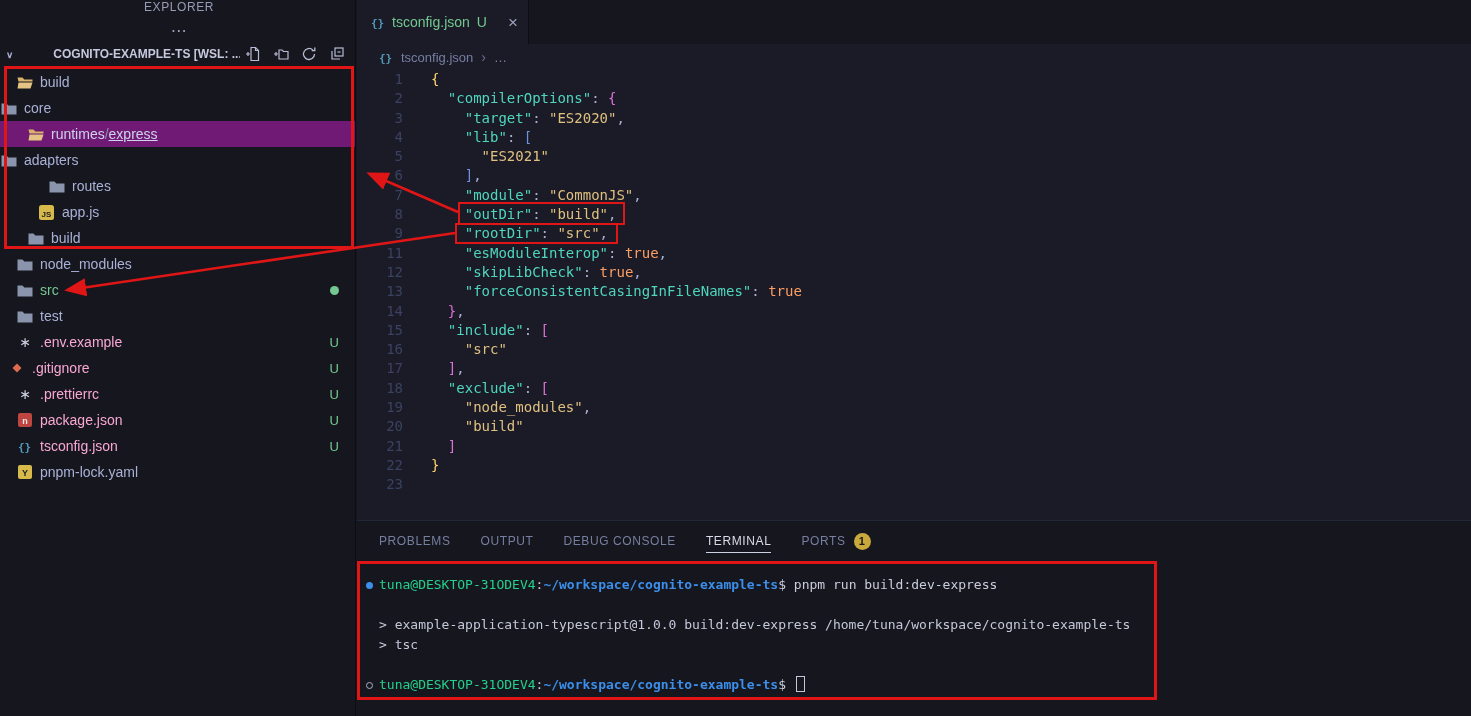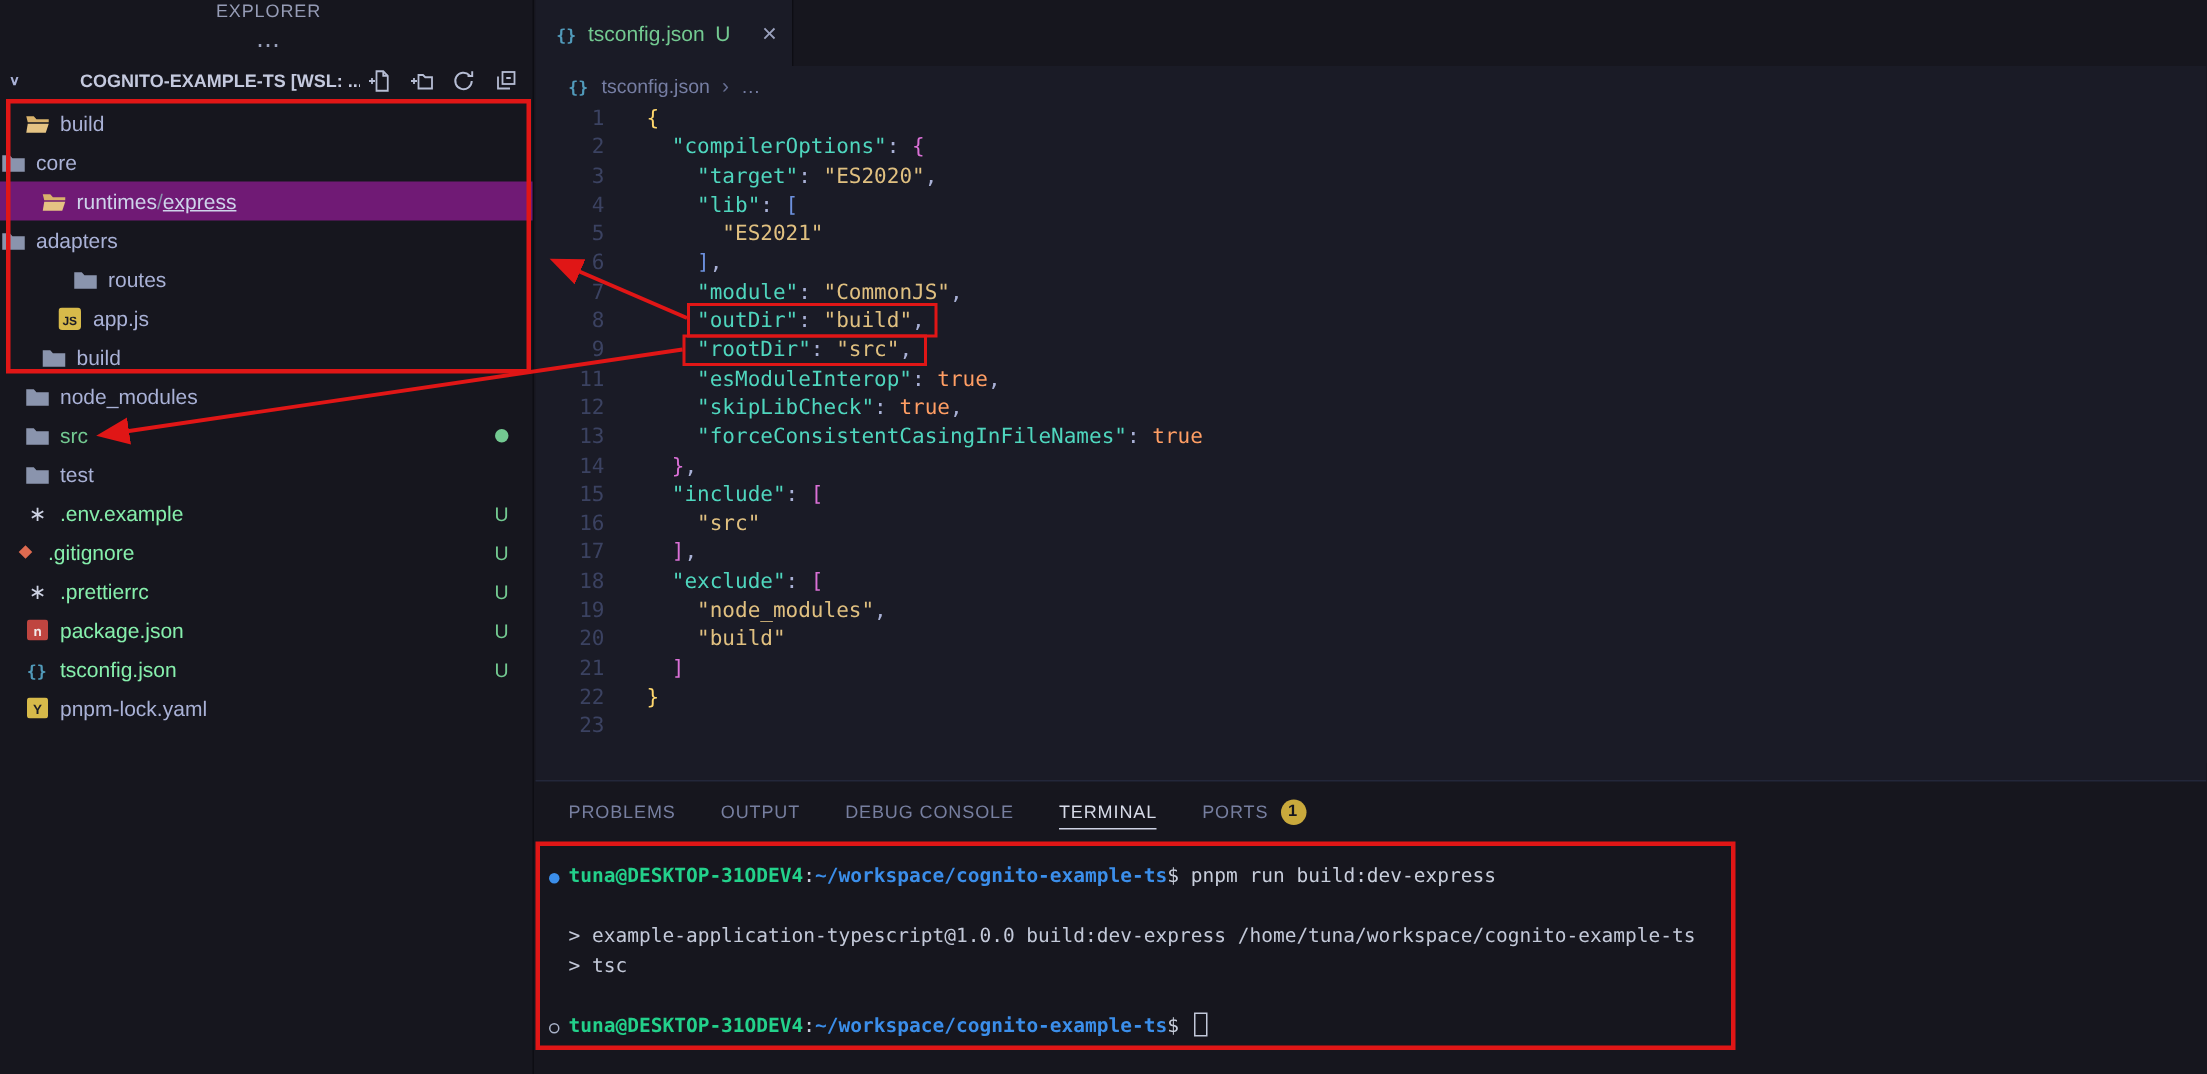--- a/index.html
+++ b/index.html
@@ -33,21 +33,21 @@
 
   .tree { padding-top: 1px; }
   .tree-row {
     height: 26px; display:flex; align-items:center;
     font-size: 14px; color:#a9b1d6; padding-right:16px; position:relative;
     cursor: pointer; white-space: nowrap;
   }
   .tree-row.selected { background:#701a75; color:#ced3ea; }
   .tree-icon { width:17px; height:16px; display:inline-flex; align-items:center; justify-content:center; margin-right:7px; flex:none; }
   .tree-label.green { color:#73c991; }
-  .tree-label.untracked { color:#86efac; }
+  .tree-label.untracked { color:#f9a8d4; }
   .tree-label.underline { text-decoration: underline; }
   .tree-sep { color:#8a91ac; }
   .badge { margin-left:auto; color:#73c991; font-size:13px; }
   .green-dot { margin-left:auto; width:9px; height:9px; border-radius:50%; background:#73c991; }
 
   
   .editor { position:absolute; left:357px; top:0; right:0; height:520px; background:#1a1b26; }
   .tabbar { height:44px; background:#16161e; display:flex; }
   .tab {
     width:172px; background:#1a1b26; display:flex; align-items:center; gap:7px;
@@ -83,21 +83,21 @@
   .ports-badge {
     margin-left:8px; width:17px; height:17px; border-radius:50%;
     background:#c9a93c; color:#15161e; font-size:11px; font-weight:bold;
     display:inline-flex; align-items:center; justify-content:center;
   }
   .terminal { font-family:"DejaVu Sans Mono", monospace; font-size:13px; padding:14px 0 0 8px; cursor:text; }
   .term-line { height:20px; line-height:20px; white-space:pre; padding-left:14px; position:relative; color:#c8cedc; }
   .bullet { position:absolute; left:1px; top:7px; border-radius:50%; }
   .bullet.filled { width:7px; height:7px; background:#3b8eea; }
   .bullet.hollow { width:7px; height:7px; border:1.5px solid #aab3c9; background:transparent; }
-  .t-user { color:#23d18b; font-weight:bold; }
+  .t-user { color:#23d18b; font-weight:normal; }
   .t-path { color:#3b8eea; font-weight:bold; }
   .t-plain { color:#c8cedc; }
   .t-out { color:#c3c9d9; }
   .cursor { display:inline-block; width:9px; height:16px; border:1.5px solid #c2c8da; vertical-align:-3px; margin-left:2px; }
 
   
   .annotations { position:absolute; inset:0; pointer-events:none; z-index:100; }
   .anno-box { position:absolute; border:3px solid #e01616; }
   #anno-tree     { left:4px;   top:66px;  width:350px; height:183px; }
   #anno-outdir   { left:458px; top:202px; width:167px; height:23px; border-width:2px; }

